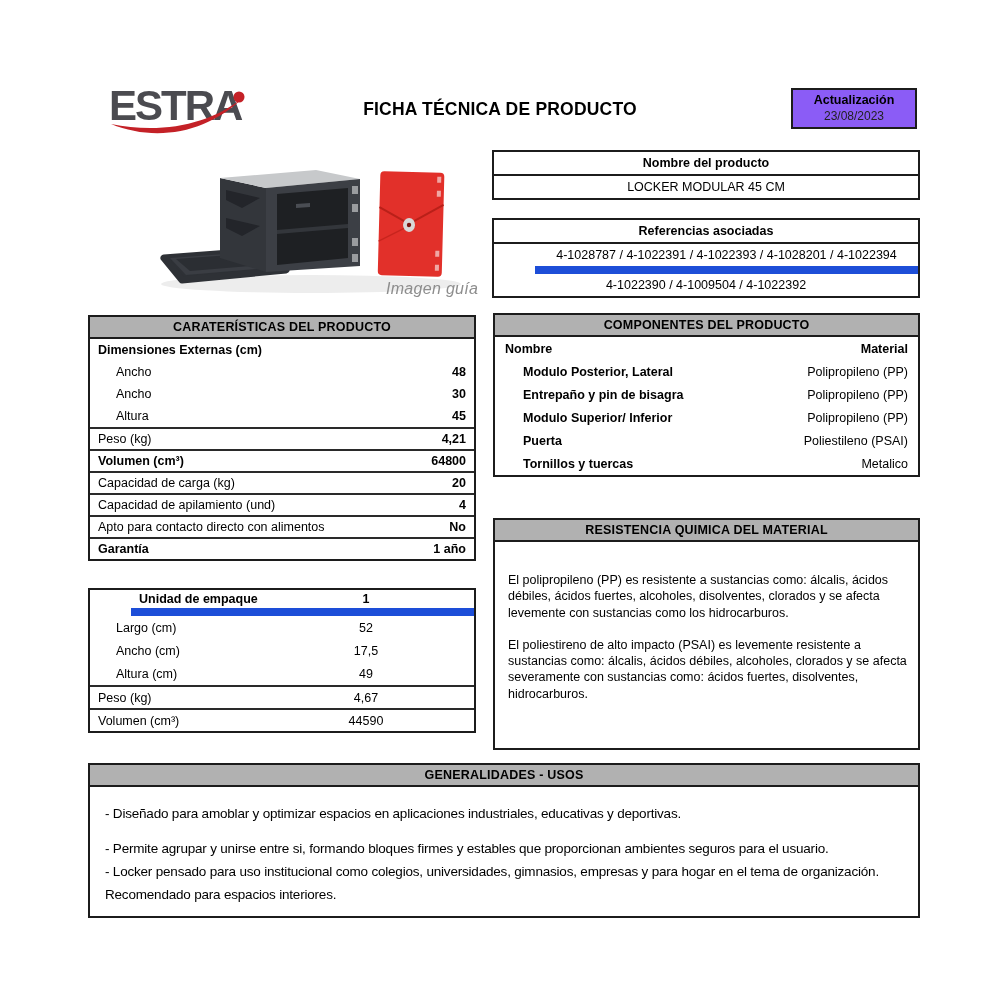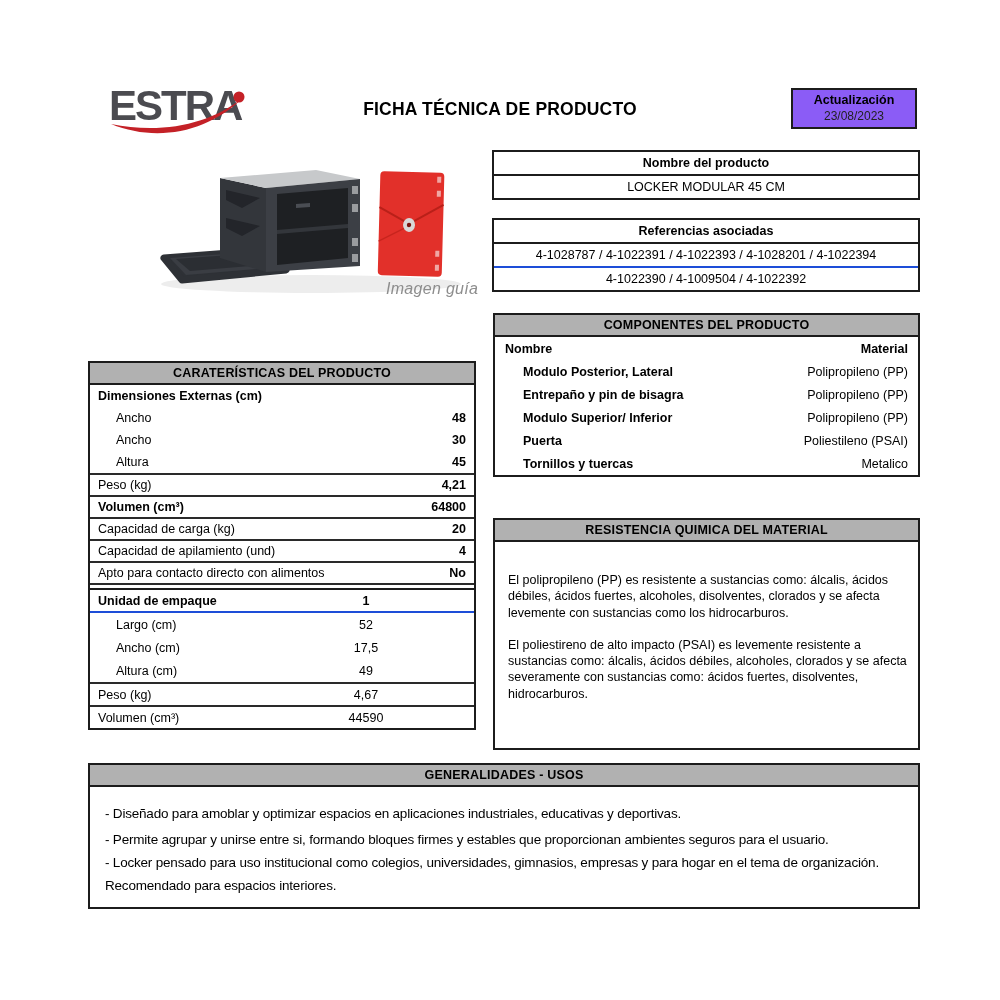--- a/index.html
+++ b/index.html
@@ -29,38 +29,38 @@
   }
 
   
   .box { position:absolute; border:2px solid #1c1c1c; background:#fff; }
   .sec-bar {
     background:#b1b1b1; border-bottom:2px solid #1c1c1c; text-align:center;
     font-weight:bold; font-size:12.5px; padding:3px 2px; letter-spacing:0.2px;
   }
   .center-line { text-align:center; font-size:12.5px; padding:4px 2px; }
   .hd-line { font-weight:bold; border-bottom:2px solid #1c1c1c; }
-  .row-line { border-bottom:2px solid #1d4ed8; }
+  .row-line { border-bottom:8px solid #1d4ed8;margin-left:41px; }
 
   
   .name-box { left:492px; top:150px; width:428px; }
   .refs-box { left:492px; top:218px; width:428px; }
 
   
   .t-row {
     display:flex; align-items:center; justify-content:space-between;
     font-size:12.5px; padding:2px 8px; min-height:22px;
   }
   .t-row .lbl { flex:1; }
   .t-row .val { font-weight:bold; text-align:right; white-space:nowrap; }
   .indent .lbl { padding-left:18px; }
   .bold-lbl .lbl { font-weight:bold; }
   .sep { border-top:2px solid #2a2a2a; }
 
-  .prod-table { left:88px; top:315px; width:388px;margin-top:46px; }
+  .prod-table { left:88px; top:315px; width:388px; }
   .pack-table { left:88px; top:588px; width:388px; }
   .pack-table .t-row .val { font-weight:normal; width:200px; text-align:center; }
   .pack-table .t-row.bold-val .val { font-weight:bold; }
   .pack-table .t-row { min-height:23px; }
 
   
   .comp-box { left:493px; top:313px; width:427px; }
   .c-row {
     display:flex; align-items:center; justify-content:space-between;
     font-size:12.5px; padding:2px 10px; min-height:23px;
@@ -72,21 +72,21 @@
 
   
   .resist-box { left:493px; top:518px; width:427px; }
   .resist-body { padding:30px 10px 12px 13px; min-height:206px; font-size:12.5px; line-height:1.3; }
   .resist-body p { margin-bottom:16px; }
 
   
   .gen-box { left:88px; top:763px; width:832px; }
   .gen-body { padding:15px 14px 10px 15px; min-height:116px; font-size:13.5px; letter-spacing:-0.2px; }
   .gen-body p { line-height:23px; }
-  .gen-body p.first { margin-bottom:3px; }
+  .gen-body p.first { margin-bottom:12px; }
 </style>
 </head>
 <body>
 
 <div class="page">
 
   <div class="logo">
     <svg width="170" height="62" viewBox="0 0 170 62">
       <text x="6" y="44" font-family="Liberation Sans, sans-serif" font-size="42" font-weight="bold" letter-spacing="-2" fill="#4b4b50">ESTRA</text>
       <path d="M8,48 C 52,66 104,58 142,20 C 106,50 56,58 8,48 Z" fill="#c42127"></path>

